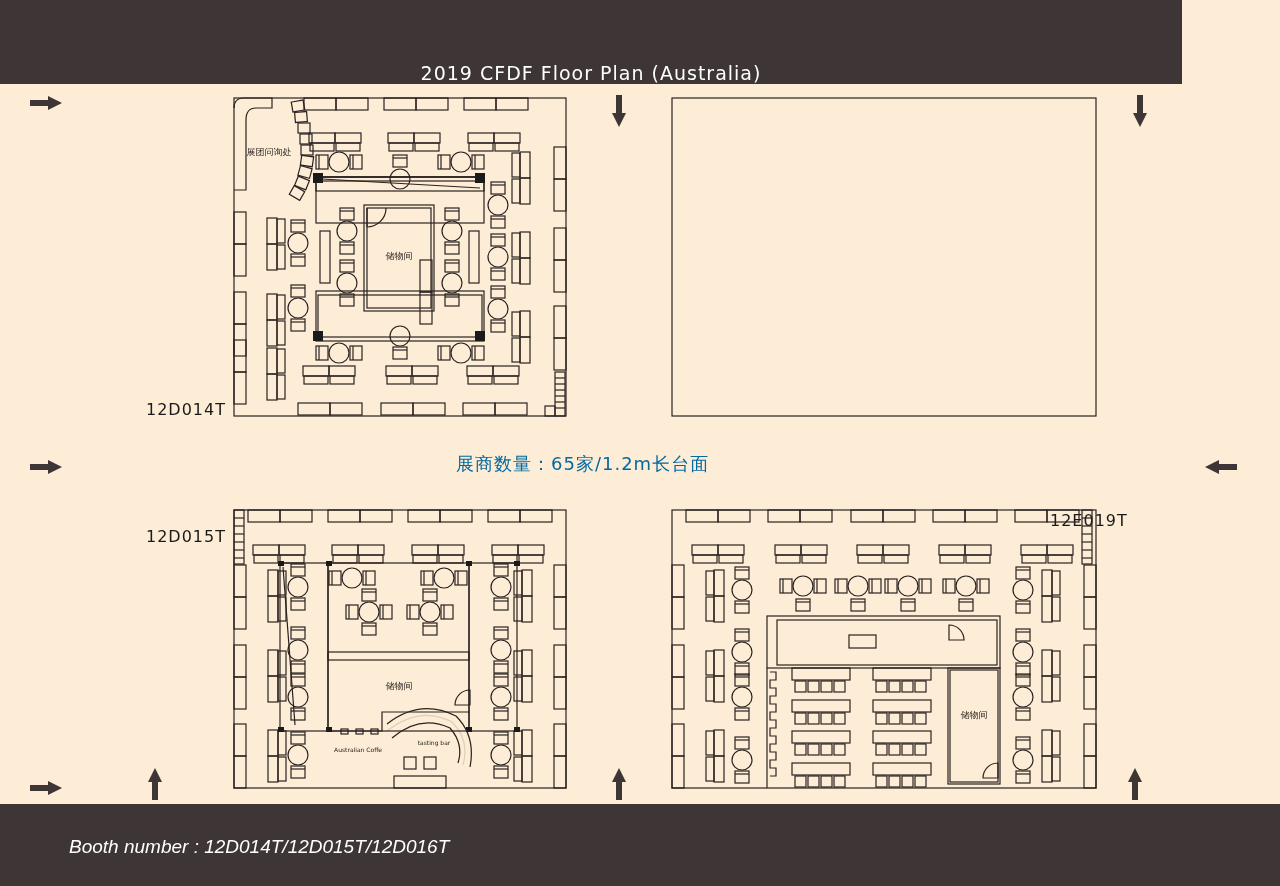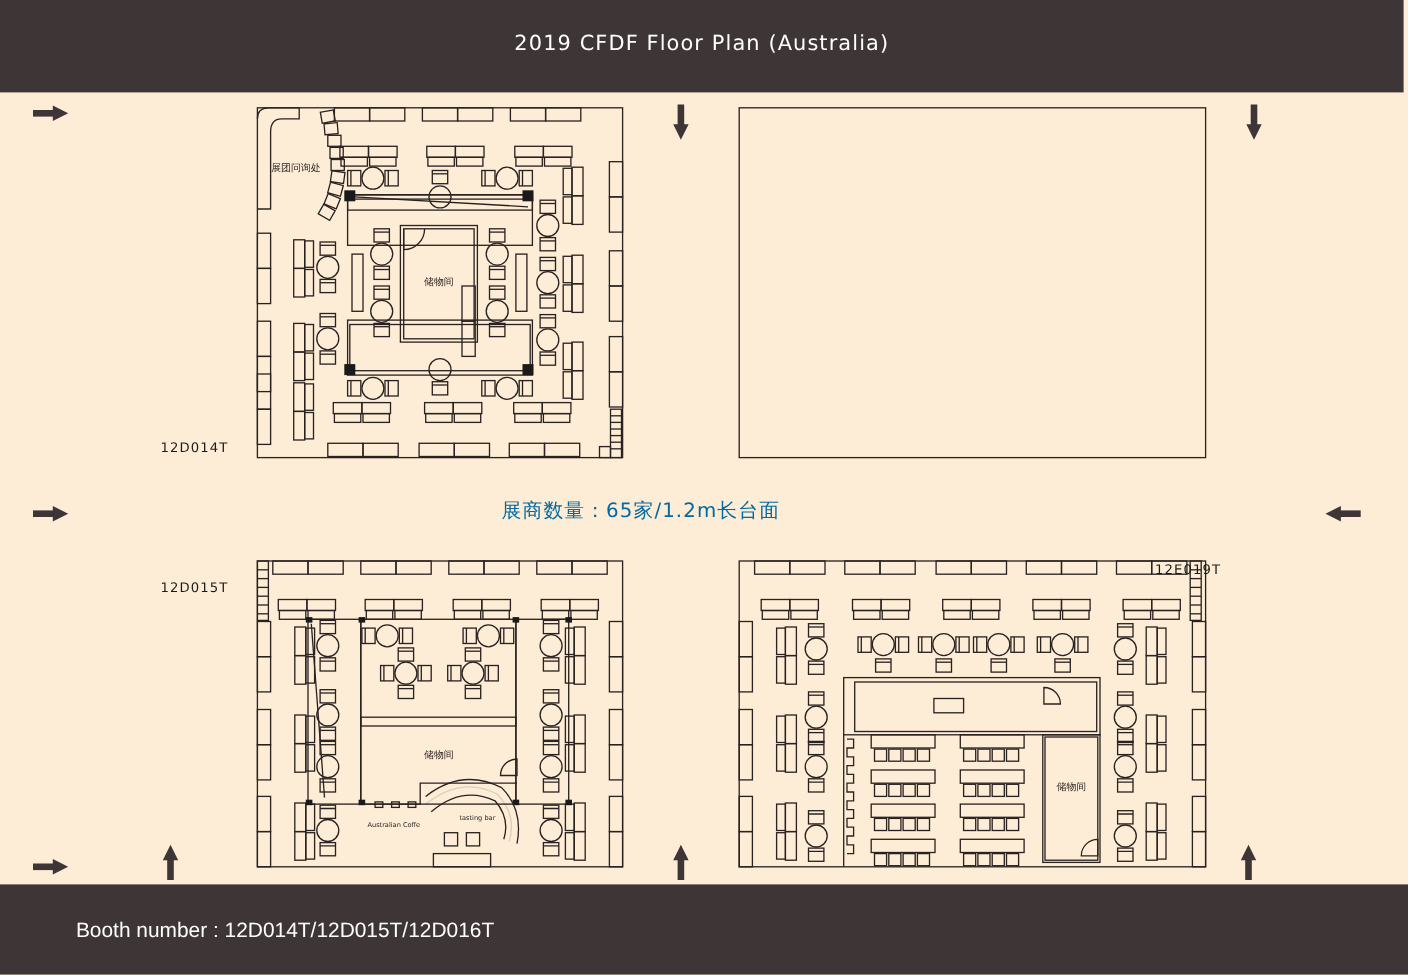--- a/index.html
+++ b/index.html
@@ -2,32 +2,32 @@
 <html><head>
 <meta charset="utf-8">
 <style>
   html, body { margin: 0; padding: 0; }
   body {
     width: 1280px; height: 886px; position: relative; overflow: hidden;
     background: #fdedd6;
     font-family: "DejaVu Sans", "Liberation Sans", sans-serif;
   }
   .header {
-    position: absolute; left: 0; top: 0; width: 1276px; height: 84px;
+    position: absolute; left: 0; top: 0; width: 1182px; height: 84px;
     background: #3d3536; color: #ffffff;
-    display: flex; align-items: center; justify-content: center;
+    display: flex; align-items: flex-end; justify-content: center;
   }
   .header .title { font-size: 19px; letter-spacing: 1px; margin-top: -6px; }
   .footer {
     position: absolute; left: 0; top: 804px; width: 1280px; height: 82px;
-    background: #3d3536; color: #ffffff;
+    background: #3d3536; color: #ffffff; font-style: italic;
   }
   .footer .booth { position: absolute; left: 69px; top: 32px; font-size: 19px; font-family: "Liberation Sans", sans-serif; }
   .label {
-    position: absolute; font-size: 12px; color: #1a1a1a; letter-spacing: 1px;
+    position: absolute; font-size: 16px; color: #1a1a1a; letter-spacing: 1px;
     font-family: "DejaVu Sans", sans-serif;
   }
   .center-note {
     position: absolute; left: 456px; top: 452px; font-size: 18px; color: #0369a1;
     letter-spacing: 1px; font-family: "DejaVu Sans", sans-serif;
   }
   svg { position: absolute; left: 0; top: 0; }
   .ln { fill: none; stroke: #2a2220; stroke-width: 1.2; }
   .tx { font-family: "DejaVu Sans", sans-serif; fill: #2a2220; }
 </style>

